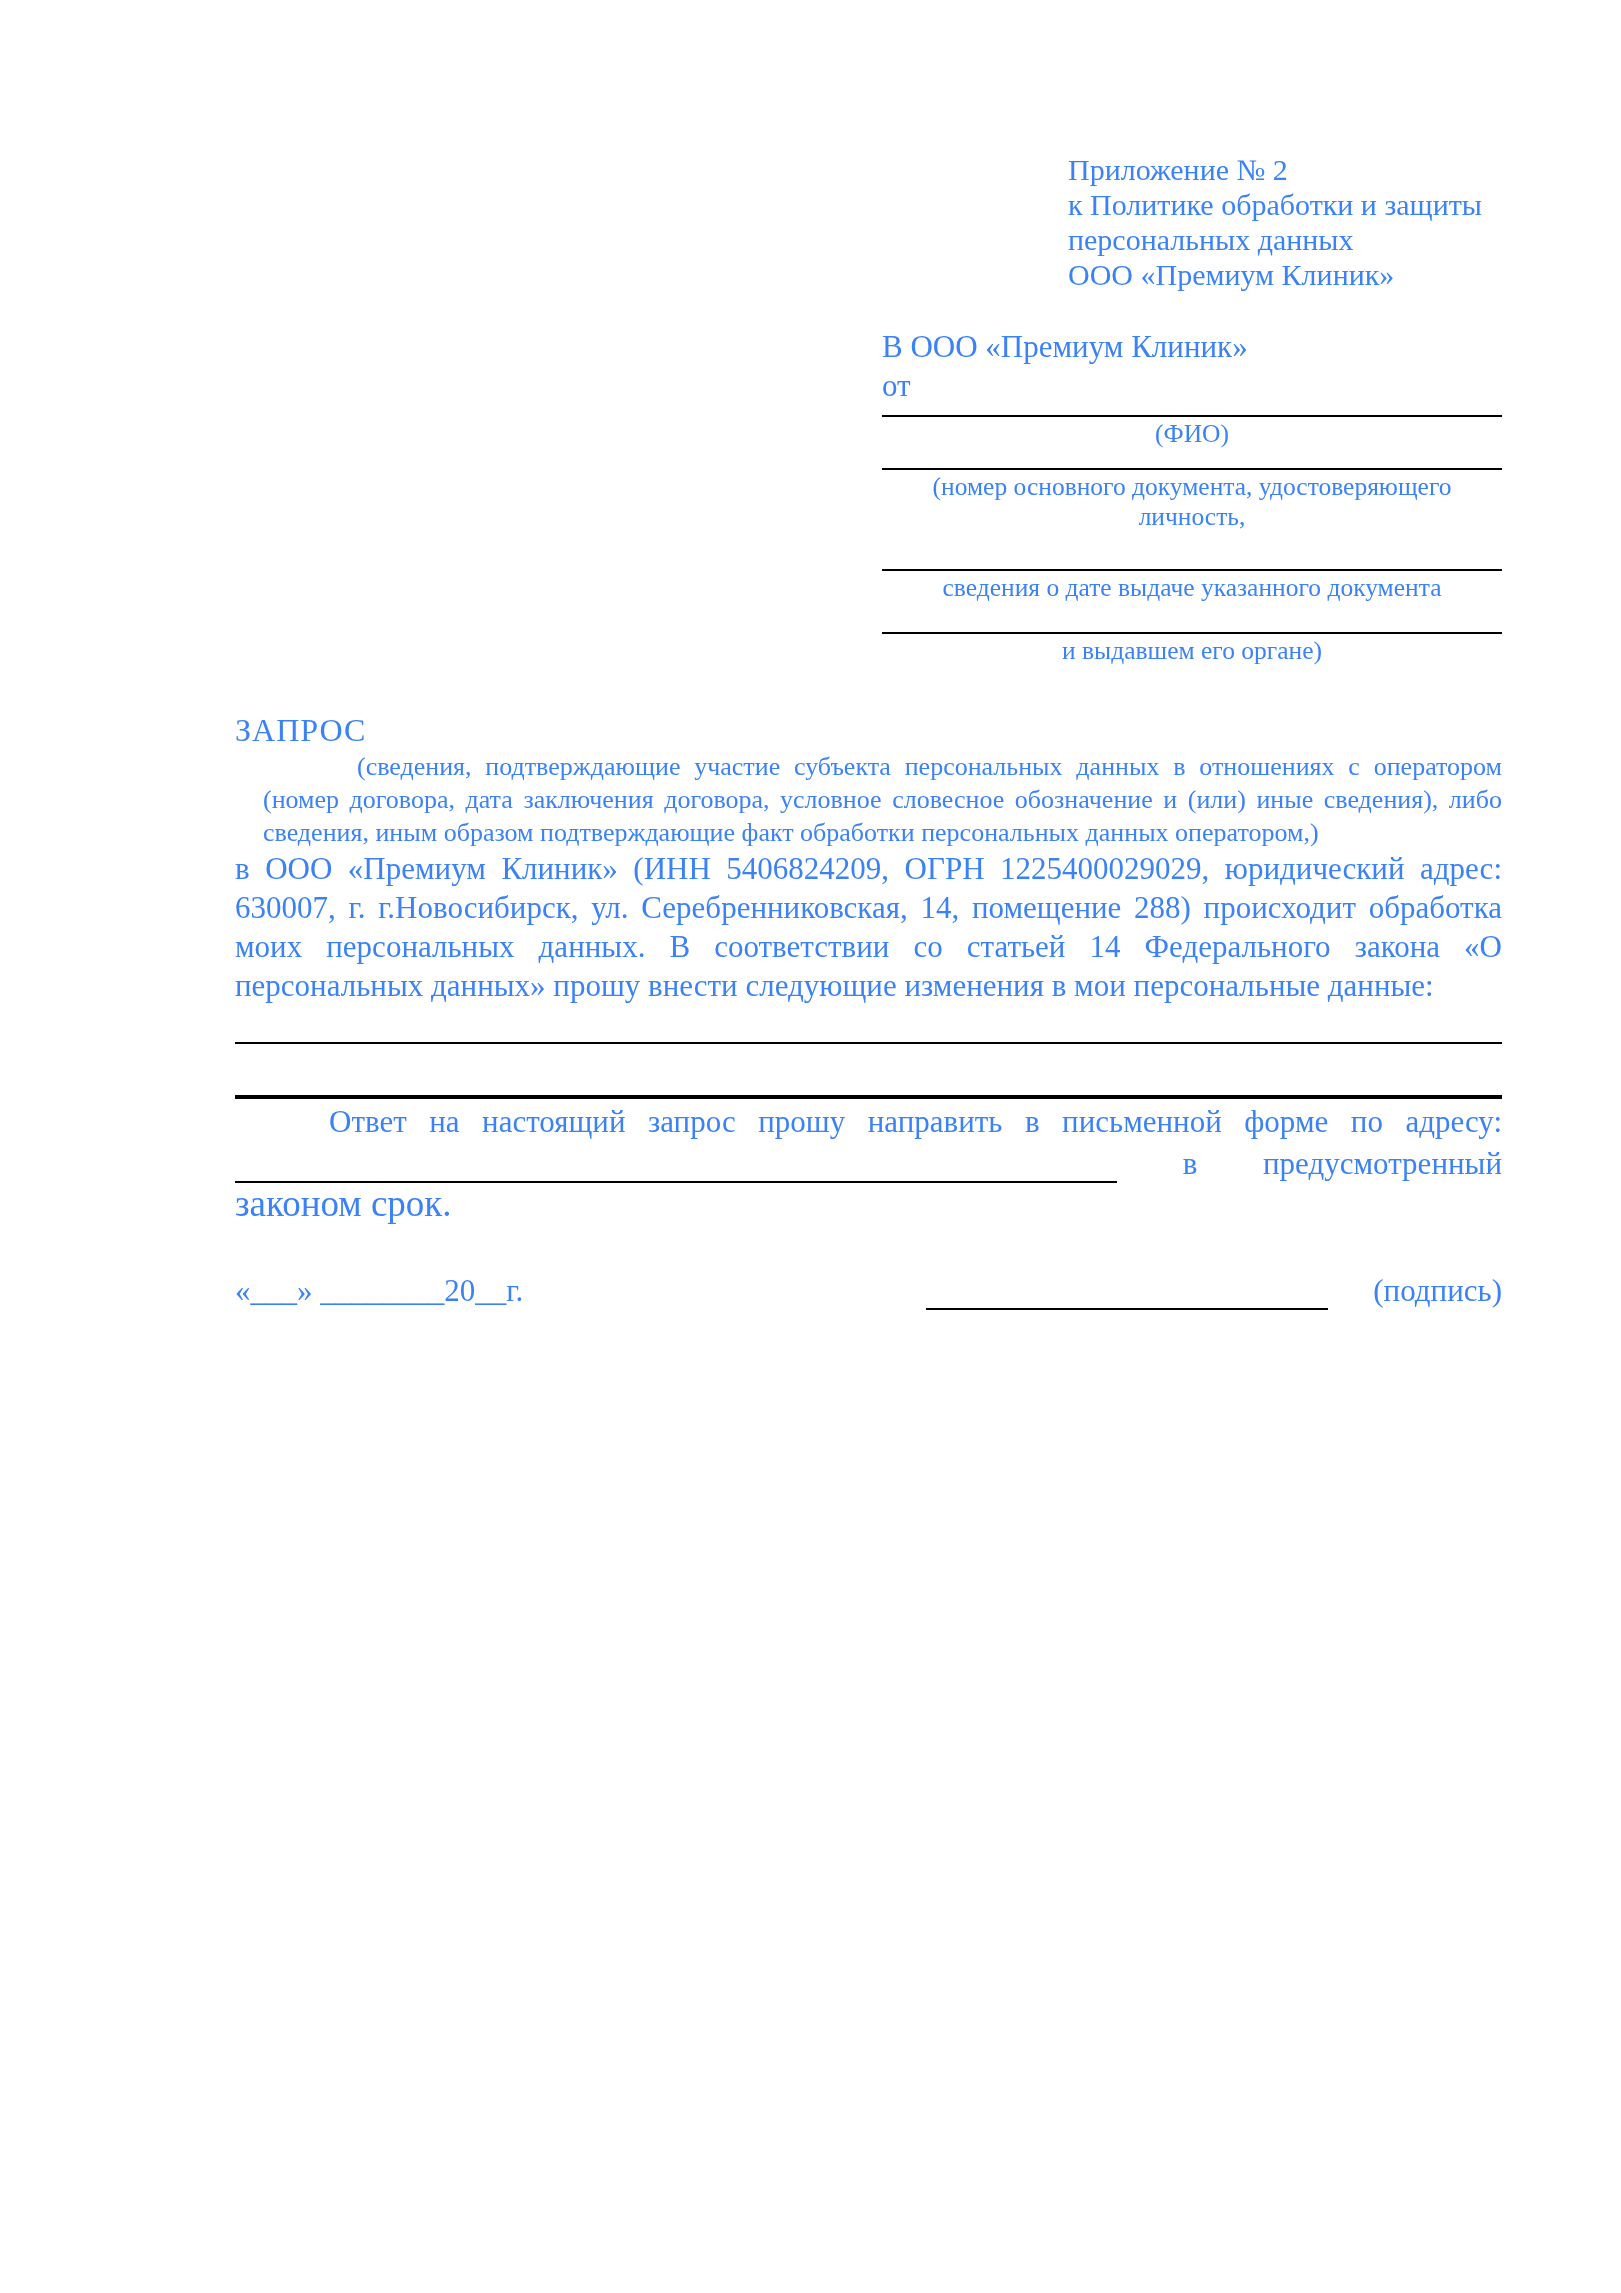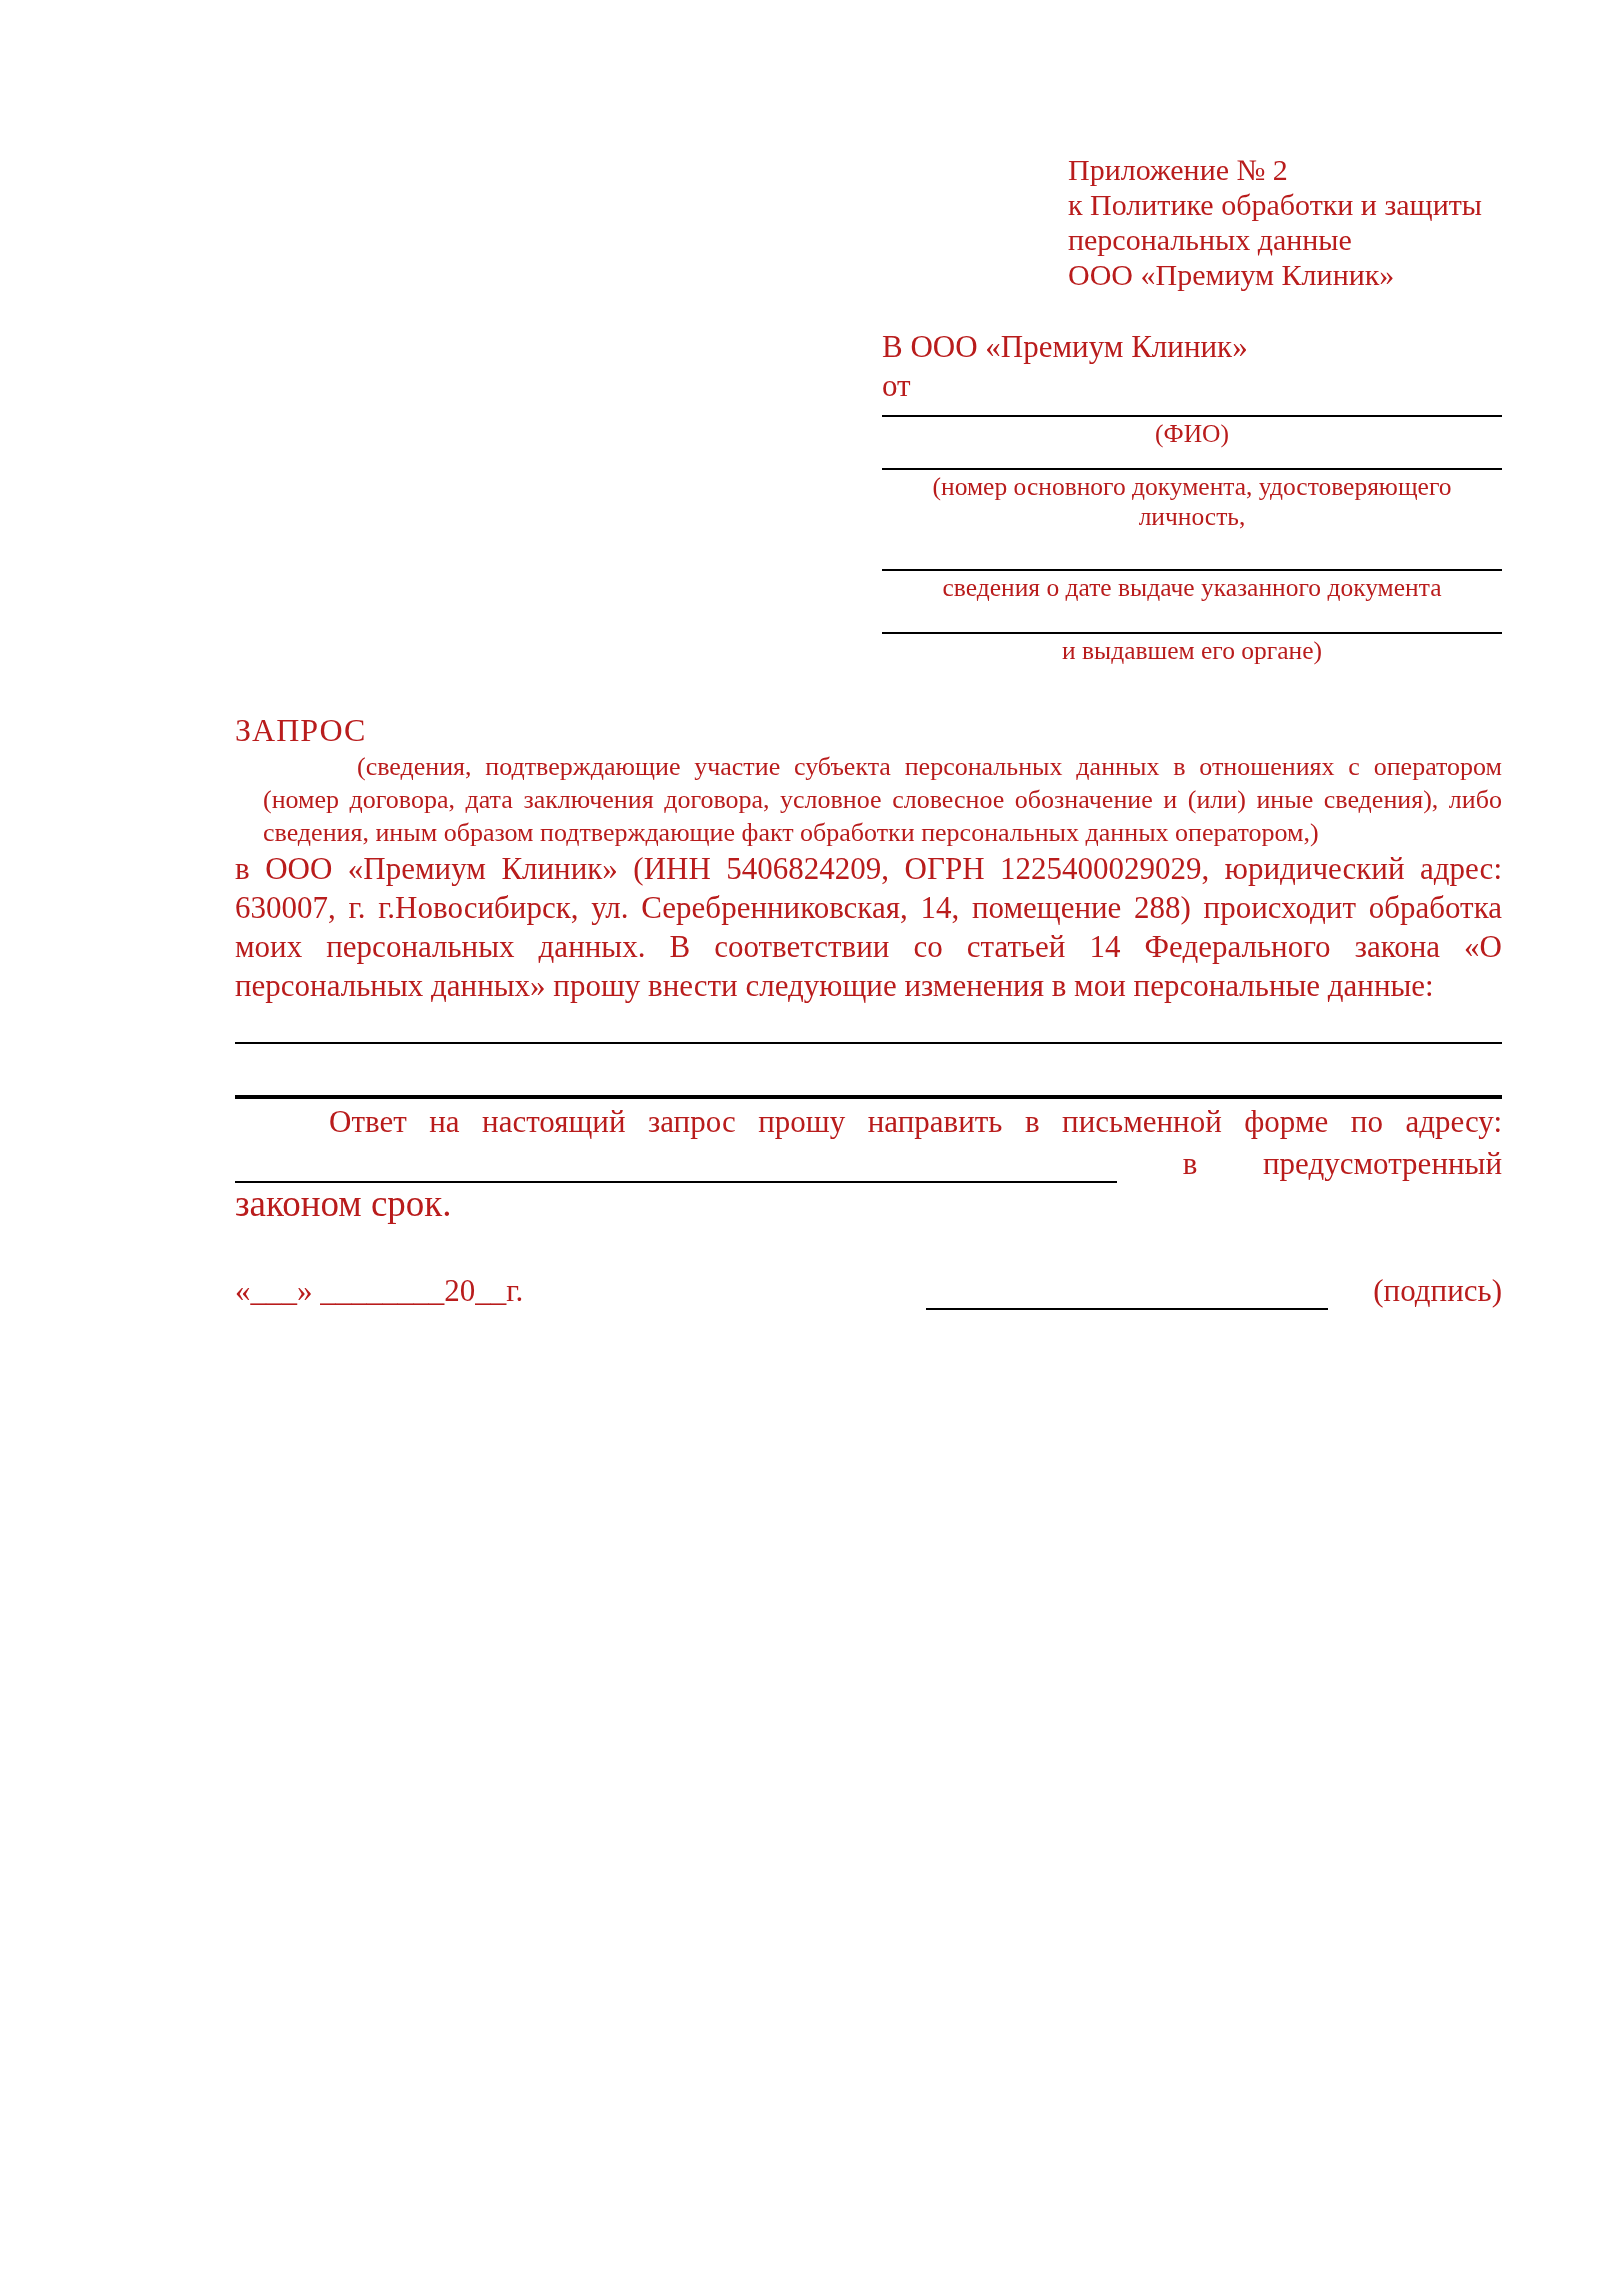--- a/index.html
+++ b/index.html
@@ -2,21 +2,21 @@
 <html><head>
 <meta charset="utf-8">
 <style>
   * { margin: 0; padding: 0; box-sizing: border-box; }
   html, body { background: #ffffff; }
   .page {
     position: relative;
     width: 1621px;
     height: 1826px;
     background: #ffffff;
-    color: #b91c1c;
+    color: #3b82f6;
     font-family: "Liberation Serif", "DejaVu Serif", serif;
     overflow: hidden;
     border-radius: 32px;
   }
   .content {
     position: absolute;
     top: 152px;
     left: 235px;
     width: 1267px;
   }
@@ -131,21 +131,21 @@
 </style>
 </head>
 <body>
 
 <div class="page">
   <div class="content">
 
     <div class="appendix">
       <div>Приложение № 2</div>
       <div>к Политике обработки и защиты</div>
-      <div>персональных данные</div>
+      <div>персональных данных</div>
       <div>ООО «Премиум Клиник»</div>
     </div>
 
 
     <div class="addressee">
       <div>В ООО «Премиум Клиник»</div>
       <div>от</div>
 
       <div class="fill-line fill-fio"></div>
       <div class="addr-caption">(ФИО)</div>

